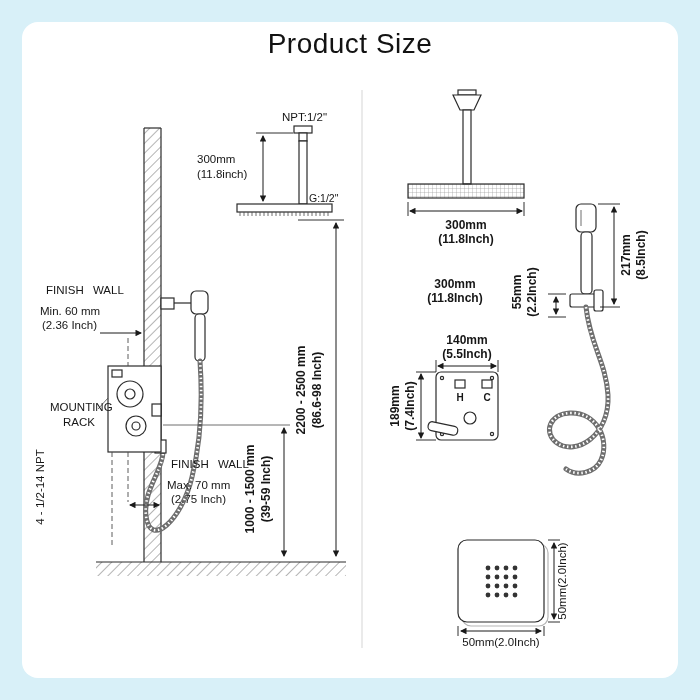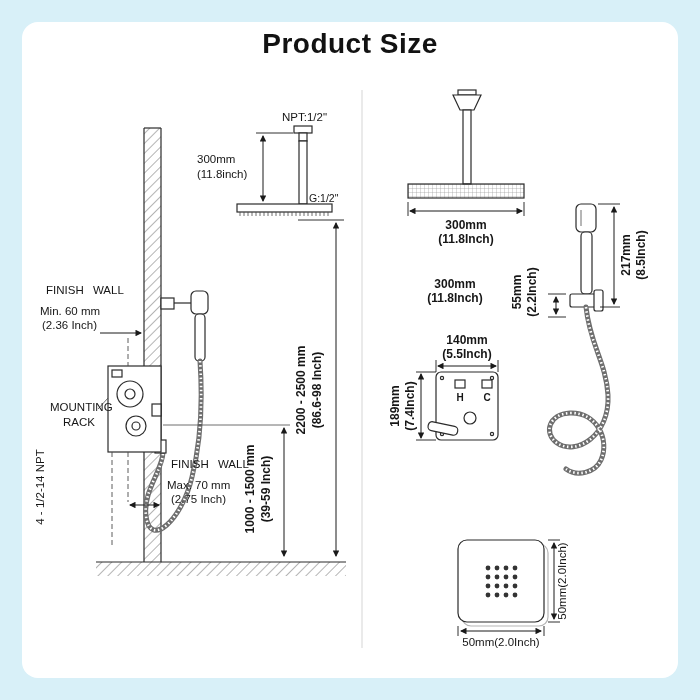--- a/index.html
+++ b/index.html
@@ -8,21 +8,21 @@
     background:#d8f0f8;
     font-family:"Liberation Sans",sans-serif;
     overflow:hidden;
   }
   .card{
     position:absolute;left:22px;top:22px;width:656px;height:656px;
     background:#ffffff;border-radius:16px;
   }
   .title{
     position:absolute;top:28px;left:0;width:700px;
-    text-align:center;font-size:28px;font-weight:bold;
+    text-align:center;font-size:28px;font-weight:normal;
     color:#121212;letter-spacing:.5px;
   }
   svg{position:absolute;left:0;top:0;}
   text{fill:#161616;font-family:"Liberation Sans",sans-serif;}
   .lab{font-size:11.5px;}
   .lab10{font-size:10.5px;}
   .dimtxt{font-size:12px;font-weight:bold;}
   .hc{font-size:10px;font-weight:bold;}
   .ws{word-spacing:6px;}
   .ln{stroke:#2b2b2b;stroke-width:1.2;fill:none;}

